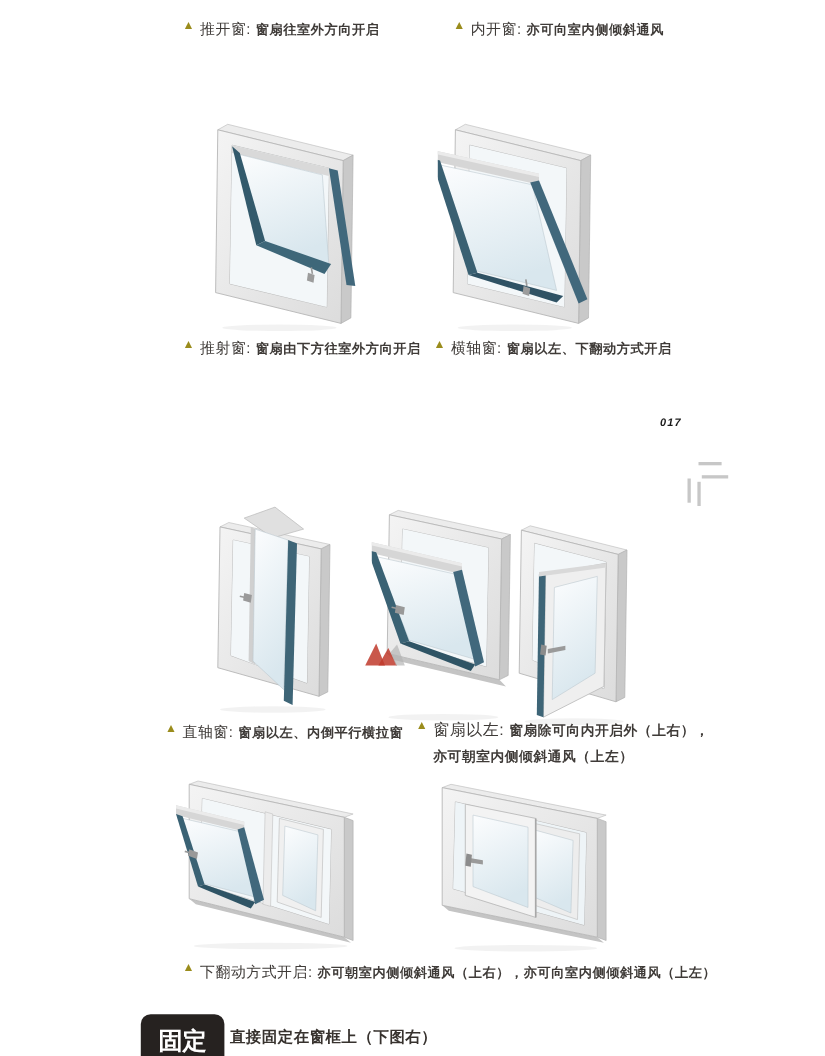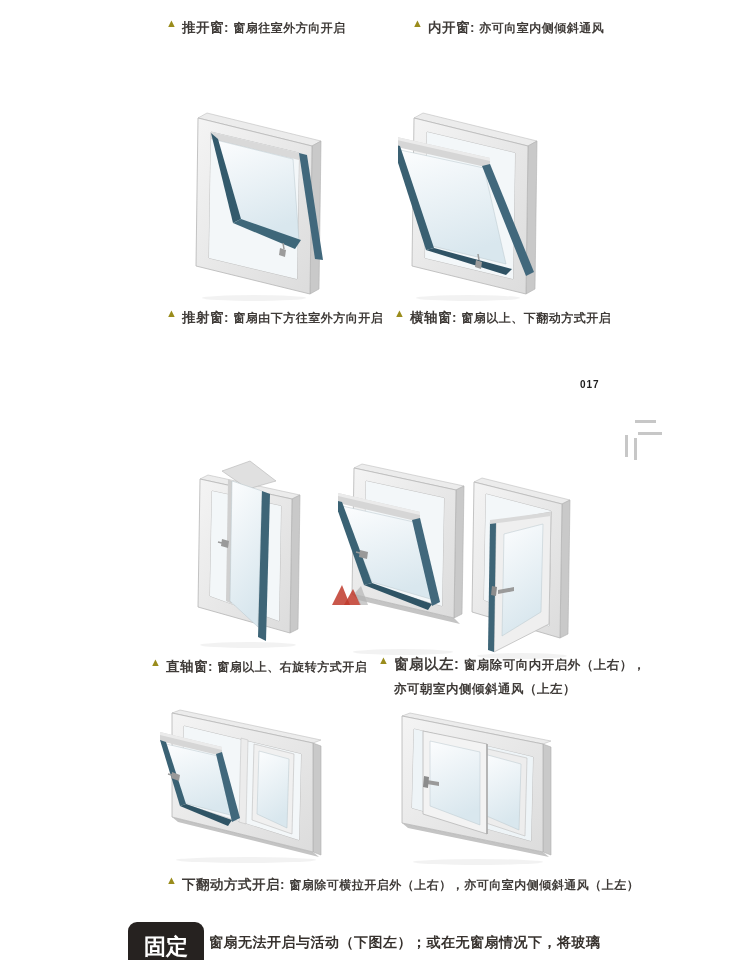--- a/index.html
+++ b/index.html
@@ -2,26 +2,26 @@
 <html><head>
 <meta charset="utf-8">
 <style>
   html,body{margin:0;padding:0;background:#fff;}
   #page{position:relative;width:750px;height:960px;background:#ffffff;overflow:hidden;
         font-family:"Liberation Sans","DejaVu Sans",sans-serif;color:#3f3b38;}
   .wlabel{position:absolute;display:flex;align-items:flex-start;gap:5px;}
   .tri{color:#9a8c1c;font-size:11px;line-height:1.5;flex:0 0 auto;}
   .ltext{line-height:1.5;}
   .nowrap .ltext{white-space:nowrap;}
-  .term{font-weight:bold;font-size:13.5px;letter-spacing:.5px;margin-top:24px;}
+  .term{font-weight:normal;font-size:13.5px;letter-spacing:.5px;margin-top:24px;}
   .desc{font-weight:bold;font-size:12px;letter-spacing:.5px;font-family:Liberation Mono, monospace;}
   .big .term{font-size:14.5px;}
   .big .desc{font-size:12.5px;}
   .diagram{position:absolute;}
-  .pagenum{position:absolute;left:580px;top:379px;font-size:10px;font-weight:bold;letter-spacing:1px;color:#1c1c1c;}
+  .pagenum{position:absolute;left:600px;top:379px;font-size:10px;font-weight:bold;letter-spacing:1px;color:#1c1c1c;font-style:italic;}
   .cmark{position:absolute;background:#c7c7c7;}
   .fixed-box{position:absolute;left:128px;top:922px;width:76px;height:84px;background:#262220;border-radius:9px;
              color:#fff;text-align:center;font-weight:bold;font-size:22px;line-height:31px;padding-top:9px;box-sizing:border-box;}
   .note-text{position:absolute;left:209px;top:929px;width:460px;font-size:14px;font-weight:bold;
              color:#37322e;line-height:26px;letter-spacing:.5px;}
   .note-text div{white-space:nowrap;}
 </style>
 </head>
 <body>
 
@@ -87,21 +87,21 @@
   </div>
 
   <div class="wlabel nowrap" style="left:166px;top:305px">
     <span class="tri">▲</span>
     <span class="ltext"><span class="term">推射窗:</span>
     <span class="desc">窗扇由下方往室外方向开启</span></span>
   </div>
   <div class="wlabel nowrap" style="left:394px;top:305px">
     <span class="tri">▲</span>
     <span class="ltext"><span class="term">横轴窗:</span>
-    <span class="desc">窗扇以上、下翻动方式开启</span></span>
+    <span class="desc">窗扇以左、下翻动方式开启</span></span>
   </div>
 
   <div class="pagenum">017</div>
   <div class="cmark" style="left:635px;top:420px;width:21px;height:3px"></div>
   <div class="cmark" style="left:638px;top:432px;width:24px;height:3px"></div>
   <div class="cmark" style="left:625px;top:435px;width:3px;height:22px"></div>
   <div class="cmark" style="left:634px;top:438px;width:3px;height:22px"></div>
 
   <div class="diagram" style="left:188px;top:455px">
     <svg width="125" height="195" viewBox="0 0 125 195">
@@ -150,21 +150,21 @@
       <polygon points="28,64 34,66 32,196 26,194" fill="#3e6577"></polygon>
       <polygon points="28,64 89,56 89,60 28,68" fill="#d9d9d9"></polygon>
       <polygon points="36,134 52,131 52,135 36,138" fill="#9a9a9a"></polygon>
       <polygon points="30,130 35,131 34,140 29,139" fill="#8c8c8c"></polygon>
     </svg>
   </div>
 
   <div class="wlabel nowrap" style="left:150px;top:654px">
     <span class="tri">▲</span>
     <span class="ltext"><span class="term">直轴窗:</span>
-    <span class="desc">窗扇以上、右旋转方式开启</span></span>
+    <span class="desc">窗扇以左、内倒平行横拉窗</span></span>
   </div>
   <div class="wlabel big" style="left:378px;top:652px">
     <span class="tri">▲</span>
     <span class="ltext" style="width:252px">
       <span class="term">窗扇以左:</span>
       <span class="desc">窗扇除可向内开启外（上右），亦可朝室内侧倾斜通风（上左）</span>
     </span>
   </div>
 
   <svg style="position:absolute;left:330px;top:578px" width="42" height="30" viewBox="0 0 42 30">
@@ -209,25 +209,24 @@
       <polygon points="37,39 87,50 87,123 37,104" fill="url(#gGlass)" stroke="#b9c6cd" stroke-width="0.5"></polygon>
       <line x1="94" y1="42" x2="94" y2="132" stroke="#a8a8a8" stroke-width="1.5"></line>
       <polygon points="34,78 46,80 46,84 34,82" fill="#9a9a9a"></polygon>
       <polygon points="31,74 36,75 35,86 30,85" fill="#8c8c8c"></polygon>
     </svg>
   </div>
 
   <div class="wlabel nowrap" style="left:166px;top:872px">
     <span class="tri">▲</span>
     <span class="ltext"><span class="term">下翻动方式开启:</span>
-    <span class="desc">窗扇除可横拉开启外（上右），亦可向室内侧倾斜通风（上左）</span></span>
+    <span class="desc">亦可朝室内侧倾斜通风（上右），亦可向室内侧倾斜通风（上左）</span></span>
   </div>
 
   <div class="fixed-box">
     <div>固定</div>
 
   </div>
   <div class="note-text">
-    <div>窗扇无法开启与活动（下图左）；或在无窗扇情况下，将玻璃</div>
     <div>直接固定在窗框上（下图右）</div>
   </div>
 
 </div>
 
 </body></html>

